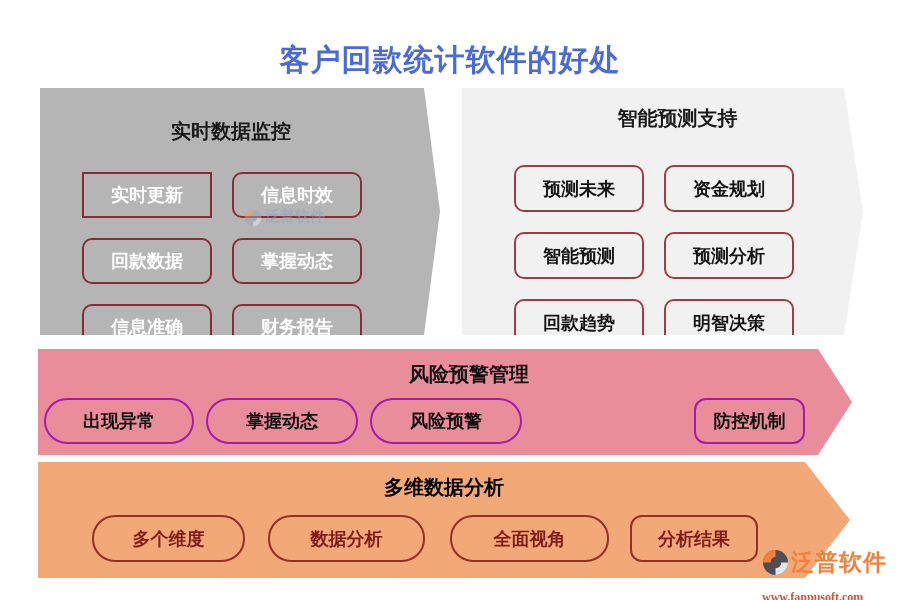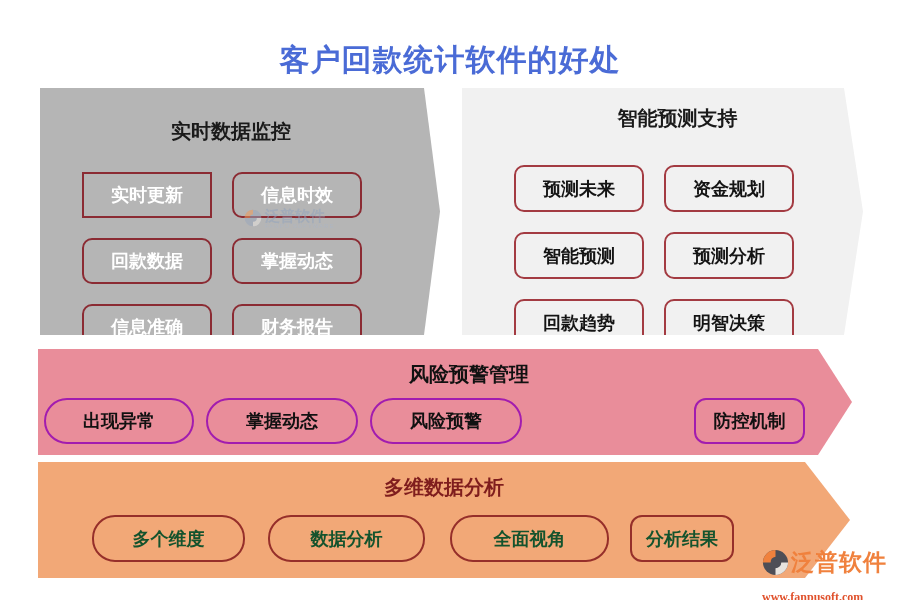--- a/index.html
+++ b/index.html
@@ -55,40 +55,40 @@
   }
   .banner-pink {
     top:349px; width:814px; height:106px; background:#e98d9a;
     clip-path:polygon(0 0, 780px 0, 100% 50%, 780px 100%, 0 100%);
   }
   .banner-pink .banner-heading { color:#111111;padding-left:48px; }
   .banner-orange {
     top:462px; width:812px; height:116px; background:#f2a877;
     clip-path:polygon(0 0, 767px 0, 100% 50%, 767px 100%, 0 100%);
   }
-  .banner-orange .banner-heading { color:#7f1d1d; }
+  .banner-orange .banner-heading { color:#000000; }
 
   .pill {
     position:absolute; display:flex; align-items:center; justify-content:center;
     font-size:18px; font-weight:bold; border-radius:23px; background:transparent;
   }
   .banner-pink .pill { top:49px; height:46px; color:#111111; border:2px solid #a21caf; }
-  .banner-orange .pill { top:53px; height:47px; color:#14532d; border:2px solid #962f2a; }
+  .banner-orange .pill { top:53px; height:47px; color:#7f1d1d; border:2px solid #962f2a; }
   .pill.rect { border-radius:12px; }
 
   .pk1 { left:6px;   width:150px; }
   .pk2 { left:168px; width:152px; }
   .pk3 { left:332px; width:152px; }
   .pk4 { left:494px; width:154px; }
   .pk5 { left:656px; width:111px; }
 
   .og1 { left:54px;  width:153px; }
   .og2 { left:230px; width:157px; }
   .og3 { left:412px; width:159px; }
-  .og4 { left:592px; width:104px; }
+  .og4 { left:592px; width:128px; }
 
   
   .watermark {
     position:absolute; left:204px; top:120px; z-index:5;
     display:flex; align-items:flex-start; gap:3px; opacity:0.55;
     pointer-events:none;
   }
   .wm-icon { width:18px; height:18px; margin-top:1px; }
   .wm-text { font-size:15px; font-weight:bold; color:#93a4bd; line-height:15px; }
   .wm-sub { display:block; font-size:6px; font-weight:normal; color:#aab6ca; letter-spacing:1px; line-height:7px; }

